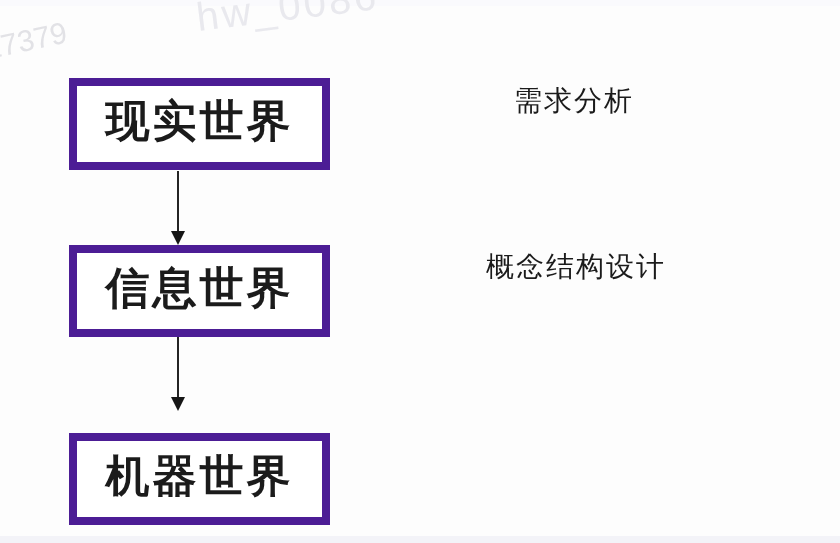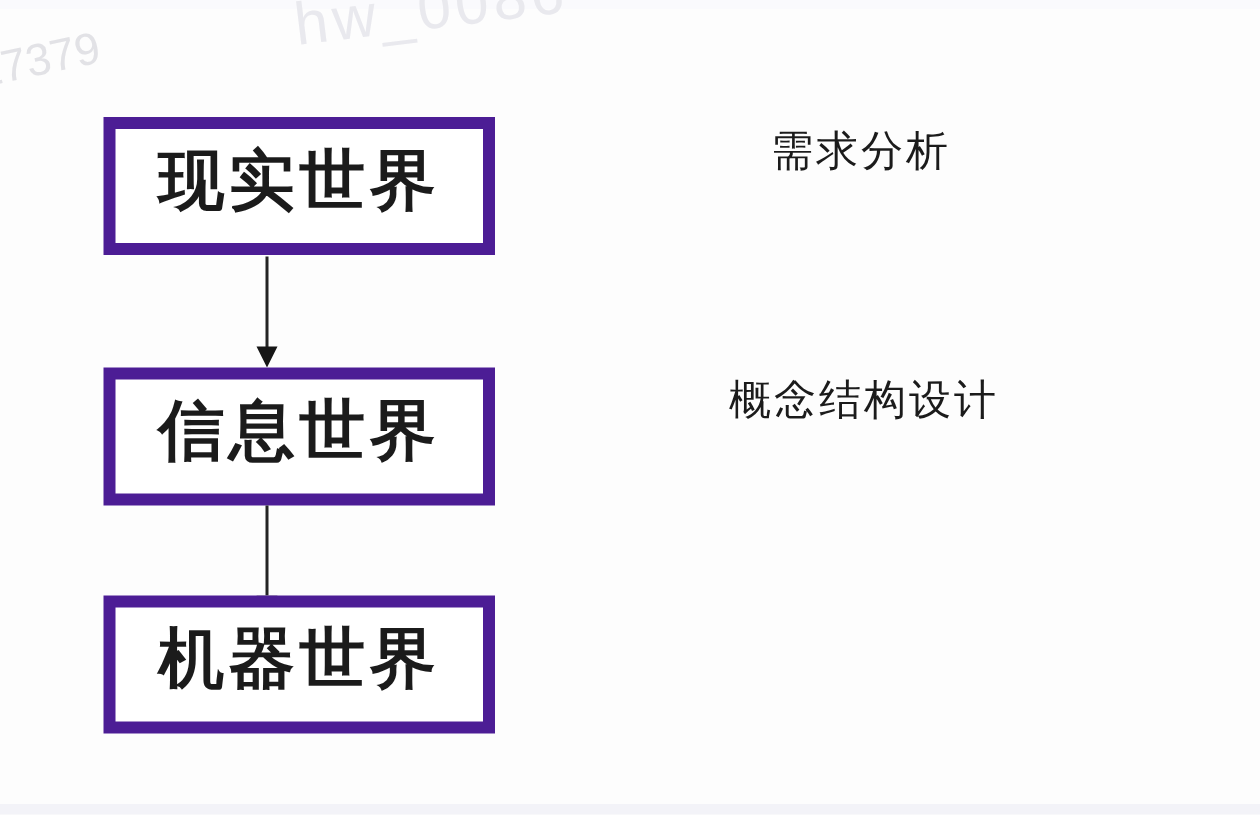--- a/index.html
+++ b/index.html
@@ -69,21 +69,21 @@
   .flow-box .box-label {
     font-size: 44px;
     font-weight: 600;
     letter-spacing: 3px;
     color: #1b1b1b;
     line-height: 1;
     margin-top: -6px;
   }
   #box-real    { top: 78px; }
   #box-info    { top: 245px; }
-  #box-machine { top: 397px; }
+  #box-machine { top: 433px; }
 
   .arrow {
     position: absolute;
     left: 170px;
     width: 16px;
   }
   .arrow .shaft {
     position: absolute;
     left: 7px;
     top: 0;

